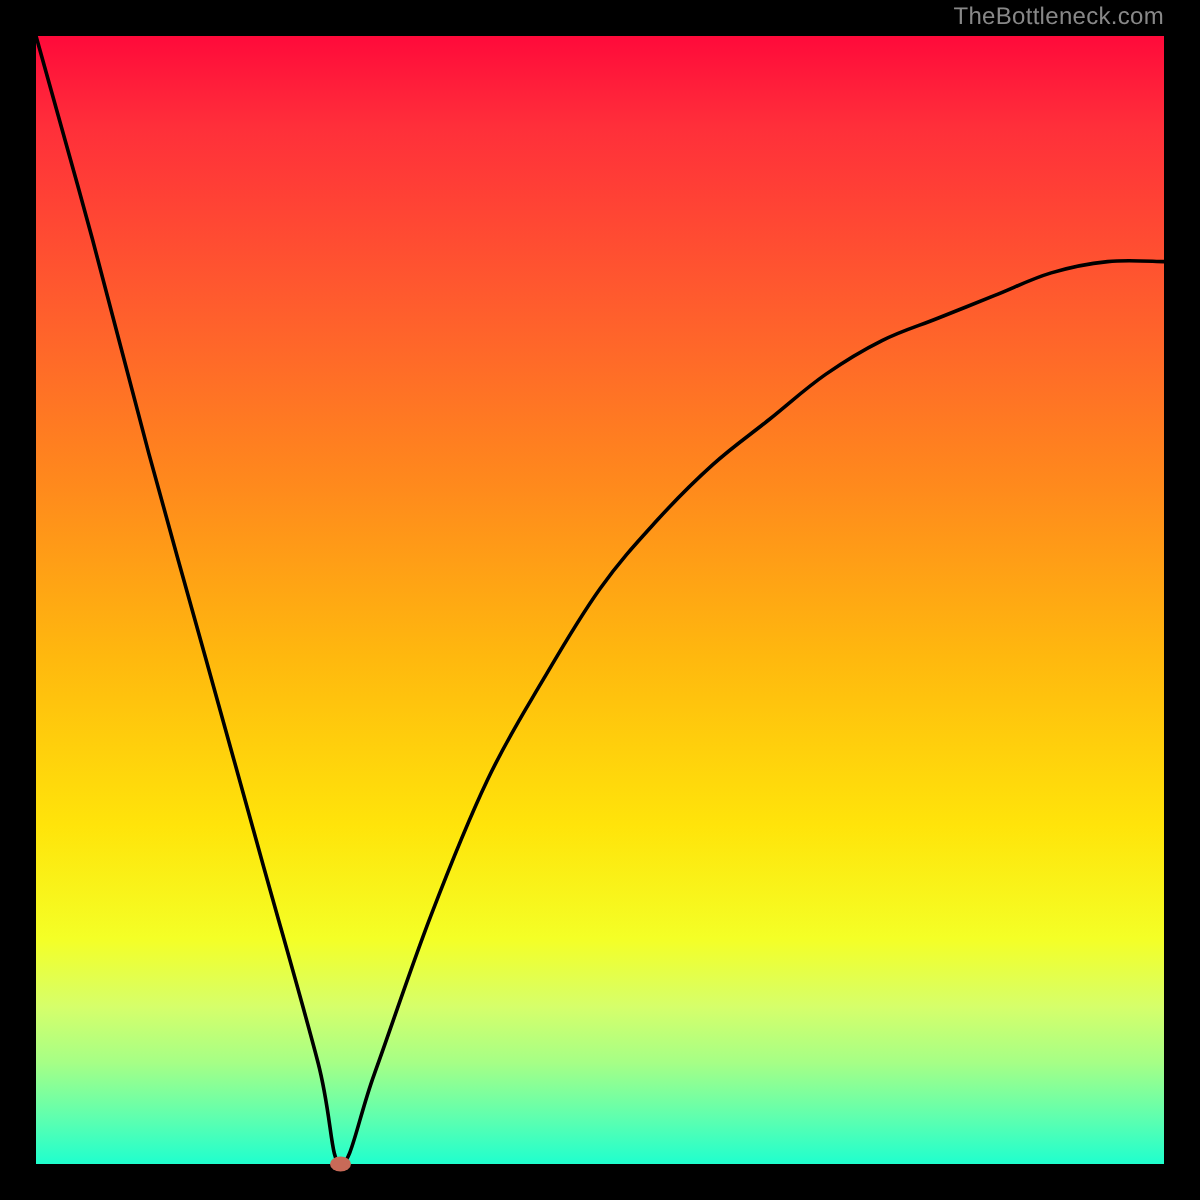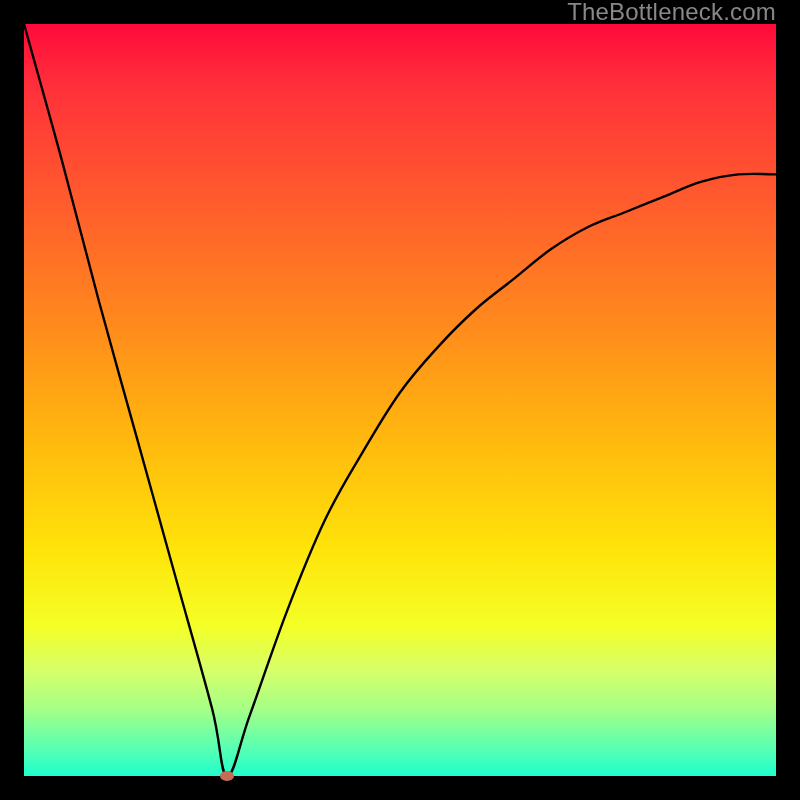--- a/index.html
+++ b/index.html
@@ -38,21 +38,21 @@
       #1fffce 100%
     );
   }
   .watermark {
     position: absolute;
     top: 0px;
     right: 24px;
     height: 24px;
     line-height: 24px;
     font-family: Arial, Helvetica, sans-serif;
-    font-size: 24px;
+    font-size: 16px;
     color: #888;
     letter-spacing: 0.2px;
     user-select: none;
   }
   svg.curve {
     position: absolute;
     top: 0;
     left: 0;
     width: 752px;
     height: 752px;

